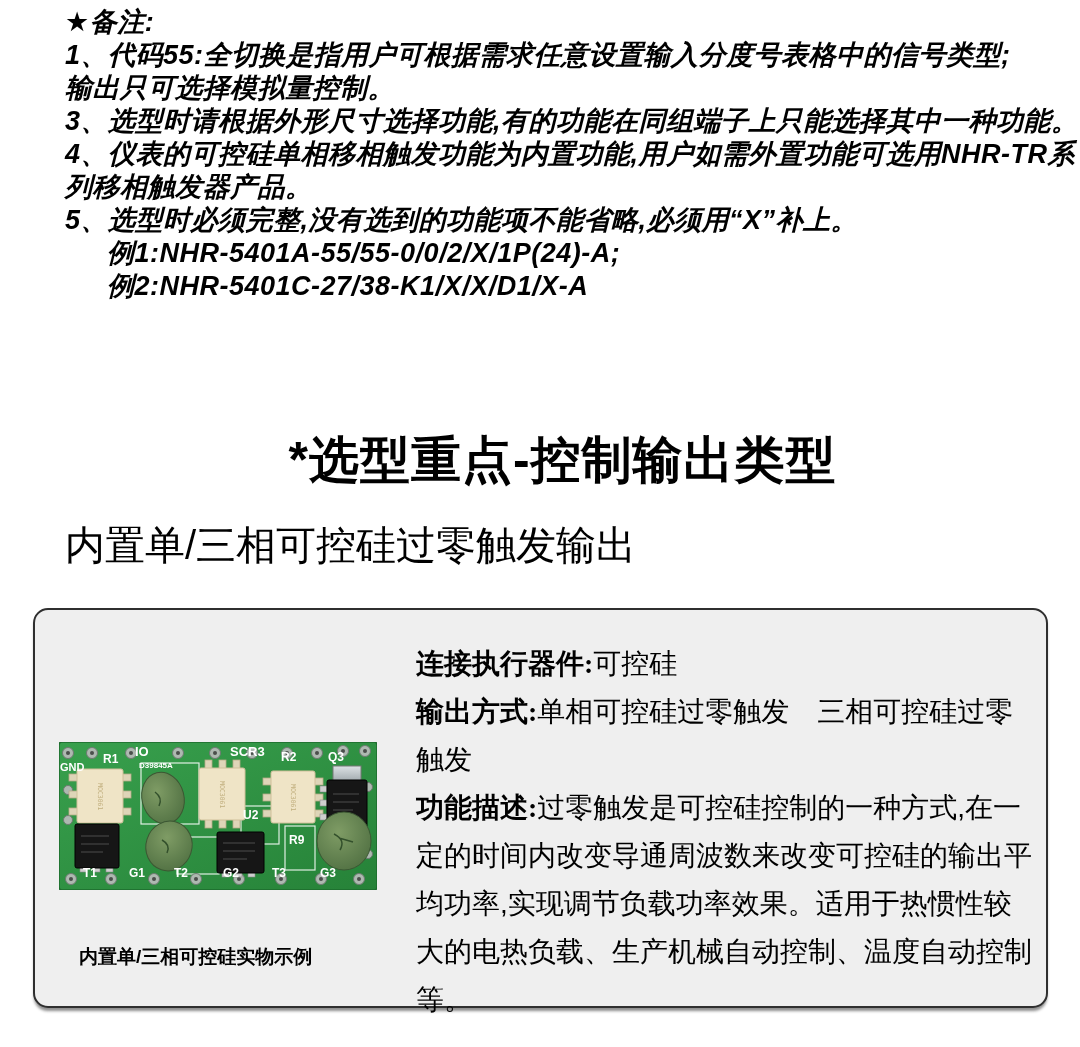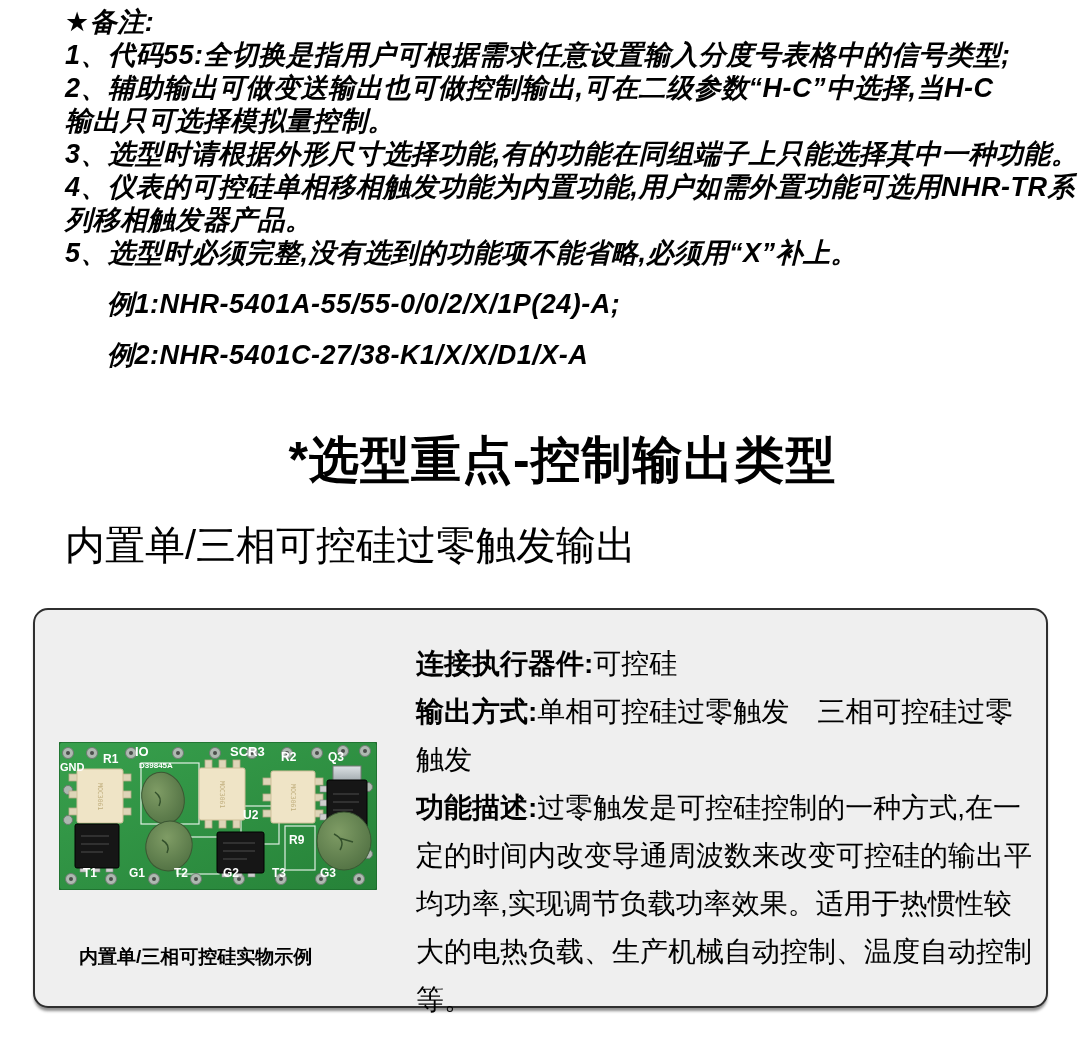--- a/index.html
+++ b/index.html
@@ -8,21 +8,21 @@
     background:#ffffff;color:#000;
     font-family:"Liberation Sans","DejaVu Sans",sans-serif;
     position:relative;overflow:hidden;
   }
   .notes{
     position:absolute;left:65px;top:6px;
     font-size:27px;line-height:33px;font-weight:700;
     white-space:nowrap;letter-spacing:0.5px;
   }
   .note-line{height:33px;font-style:italic;}
-  .note-line.indent{padding-left:42px;margin-top:18px;}
+  .note-line.indent{padding-left:42px;}
   .page-title{
     position:absolute;left:65px;top:432px;width:995px;
     text-align:center;font-size:50px;line-height:56px;font-weight:800;
     letter-spacing:1px;
   }
   .page-subtitle{
     position:absolute;left:65px;top:522px;width:995px;
     text-align:left;font-size:40px;line-height:46px;font-weight:500;
   }
   .card{
@@ -35,31 +35,30 @@
   .pcb-wrap svg{display:block;width:318px;height:148px;}
   .caption{
     position:absolute;left:44px;top:331px;
     font-size:19px;line-height:32px;font-weight:700;
   }
   .specs{
     position:absolute;left:381px;top:30px;width:618px;
     font-size:28px;line-height:48px;font-weight:400;
   }
   .specs p{margin:0;}
-  .specs .label{font-weight:700;}
+  .specs .label{font-weight:700;font-family:Liberation Serif, serif;}
   .silk{fill:#ffffff;font-weight:bold;font-family:"Liberation Sans","DejaVu Sans",sans-serif;}
   .chiptxt{fill:#c0ae7d;font-family:"DejaVu Sans Mono",monospace;}
 </style>
 </head>
 <body>
 
 <div class="notes">
   <div class="note-line">★备注:</div>
   <div class="note-line">1、代码55:全切换是指用户可根据需求任意设置输入分度号表格中的信号类型;</div>
-  <div class="note-line">2、辅助输出可做变送输出也可做控制输出,可在二级参数“H-C”中选择,当H-C</div>
   <div class="note-line">输出只可选择模拟量控制。</div>
   <div class="note-line">3、选型时请根据外形尺寸选择功能,有的功能在同组端子上只能选择其中一种功能。</div>
   <div class="note-line">4、仪表的可控硅单相移相触发功能为内置功能,用户如需外置功能可选用NHR-TR系</div>
   <div class="note-line">列移相触发器产品。</div>
   <div class="note-line">5、选型时必须完整,没有选到的功能项不能省略,必须用“X”补上。</div>
   <div class="note-line indent">例1:NHR-5401A-55/55-0/0/2/X/1P(24)-A;</div>
   <div class="note-line indent">例2:NHR-5401C-27/38-K1/X/X/D1/X-A</div>
 </div>
 
 <div class="page-title">*选型重点-控制输出类型</div>

